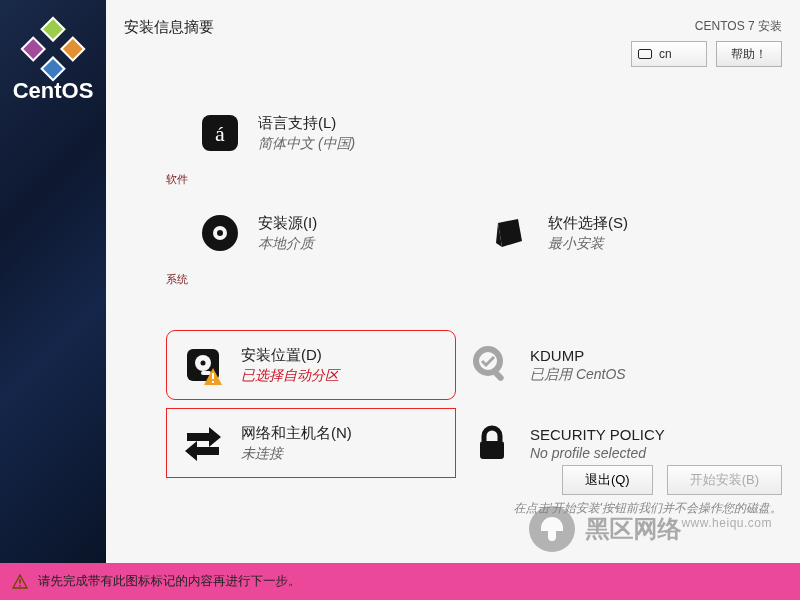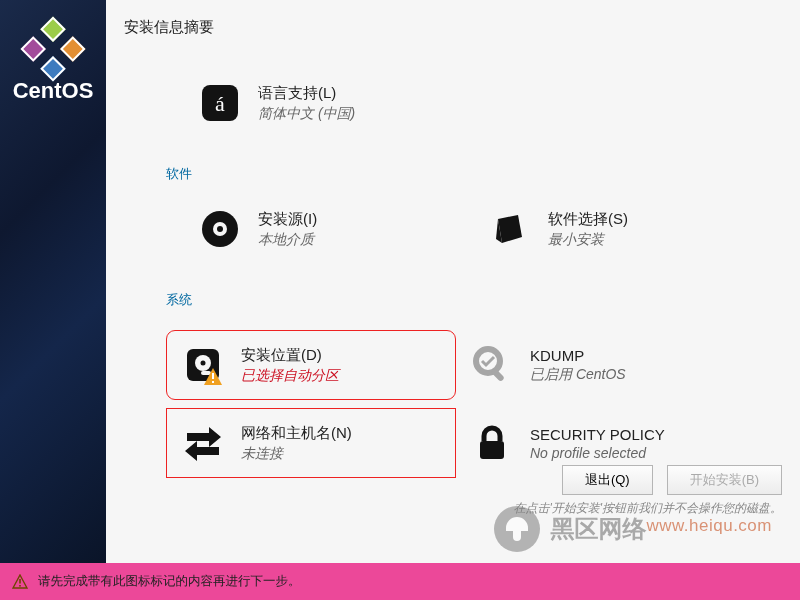--- a/index.html
+++ b/index.html
@@ -33,21 +33,21 @@
   border: 1px solid #b5b5b5; height: 26px; line-height: 24px;
   padding: 0 34px 0 6px; font-size: 12px; color: #333; margin-right: 6px;
 }
 .kbd-btn .kbd-icon{display:inline-block;width:14px;height:10px;border:1.5px solid #222;border-radius:2px;position:relative;margin-right:4px;vertical-align:-1px;}
 .help-btn {
   display:inline-block; vertical-align: middle;
   background: linear-gradient(#fff,#e9e9e9);
   border: 1px solid #b0b0b0; height: 26px; line-height: 24px;
   padding: 0 14px; font-size: 12px; color: #333;
 }
-.section-label { font-size: 13px; color: #0369a1; margin: 28px 0 12px 42px;}
+.section-label { font-size: 11px; color: #7f1d1d; margin: 5px 0 12px 42px;}
 .items { display: flex; flex-wrap: wrap; }
 .item {
   display: flex; align-items: center; width: 290px;
   padding: 8px 10px;
 }
 .item.boxed { border: 1px solid #e22; }
 .item .icon { width: 52px; height: 52px; flex: none; display:flex; align-items:center; justify-content:center;}
 .item .icon.dim svg{opacity:.35;}
 .item .txt { padding-left: 12px; }
 .item .title { font-size: 15px;  }
@@ -66,21 +66,21 @@
 .watermark {
   position: absolute; right: 28px; bottom: 48px;
   display:flex; align-items:center; gap:10px; opacity:0.55;
 }
 .watermark .circ{width:46px;height:46px;border-radius:50%;background:#7d7d7d;display:flex;align-items:center;justify-content:center;}
 .watermark .mush{width:22px;height:24px;position:relative;}
 .watermark .mush:before{content:"";position:absolute;top:0;left:0;width:22px;height:14px;border-radius:11px 11px 0 0;background:#fff;}
 .watermark .mush:after{content:"";position:absolute;bottom:0;left:7px;width:8px;height:12px;border-radius:0 0 4px 4px;background:#fff;}
 .watermark-text{display:flex;flex-direction:row;line-height:1;}
 .watermark-text .zh{font-size:24px;font-weight:bold;color:#6b6b6b;}
-.watermark-text .en{font-size:17px;color:#c2410c;letter-spacing:0.5px;}
+.watermark-text .en{font-size:12px;color:#737373;letter-spacing:0.5px;}
 .warnbar {
   position: absolute; left: 0; right: 0; bottom: 0; height: 37px;
   background: #ec4899;
   display: flex; align-items: center; padding-left: 12px;
   font-size: 12.5px; color: #222;
 }
 .warnbar svg{margin-right:10px;}
 .centos-logo{width:46px;height:46px;margin:0 auto;transform: rotate(45deg);}
 .centos-logo .sq{position:absolute;width:18px;height:18px;border:2px solid #fff;}
 .centos-logo{position:relative;}
@@ -97,20 +97,30 @@
       <div class="sq" style="bottom:0;right:0;background:#3d7bbf;"></div>
     </div>
     <div class="logo-text">CentOS</div>
   </div>
 </div>
 
 <div class="main">
 
   <div class="topbar">
     <div class="left">安装信息摘要</div>
+    <div class="right">
+      <div>CENTOS 7 安装</div>
+      <div style="margin-top:6px;">
+        <span class="kbd-btn">
+          <span class="kbd-icon"></span>
+          <span>cn</span>
+        </span>
+        <span class="help-btn">帮助！</span>
+      </div>
+    </div>
   </div>
 
   <div class="items" style="margin-left:60px;margin-top:32px;">
     <div class="item">
       <div class="icon">
         <svg width="44" height="44" viewBox="0 0 44 44">
             <rect x="4" y="4" width="36" height="36" rx="8" fill="#131313"></rect>
             <text x="22" y="30" fill="#fff" font-size="22" font-family="serif" text-anchor="middle">á</text>
           </svg>
       </div>

